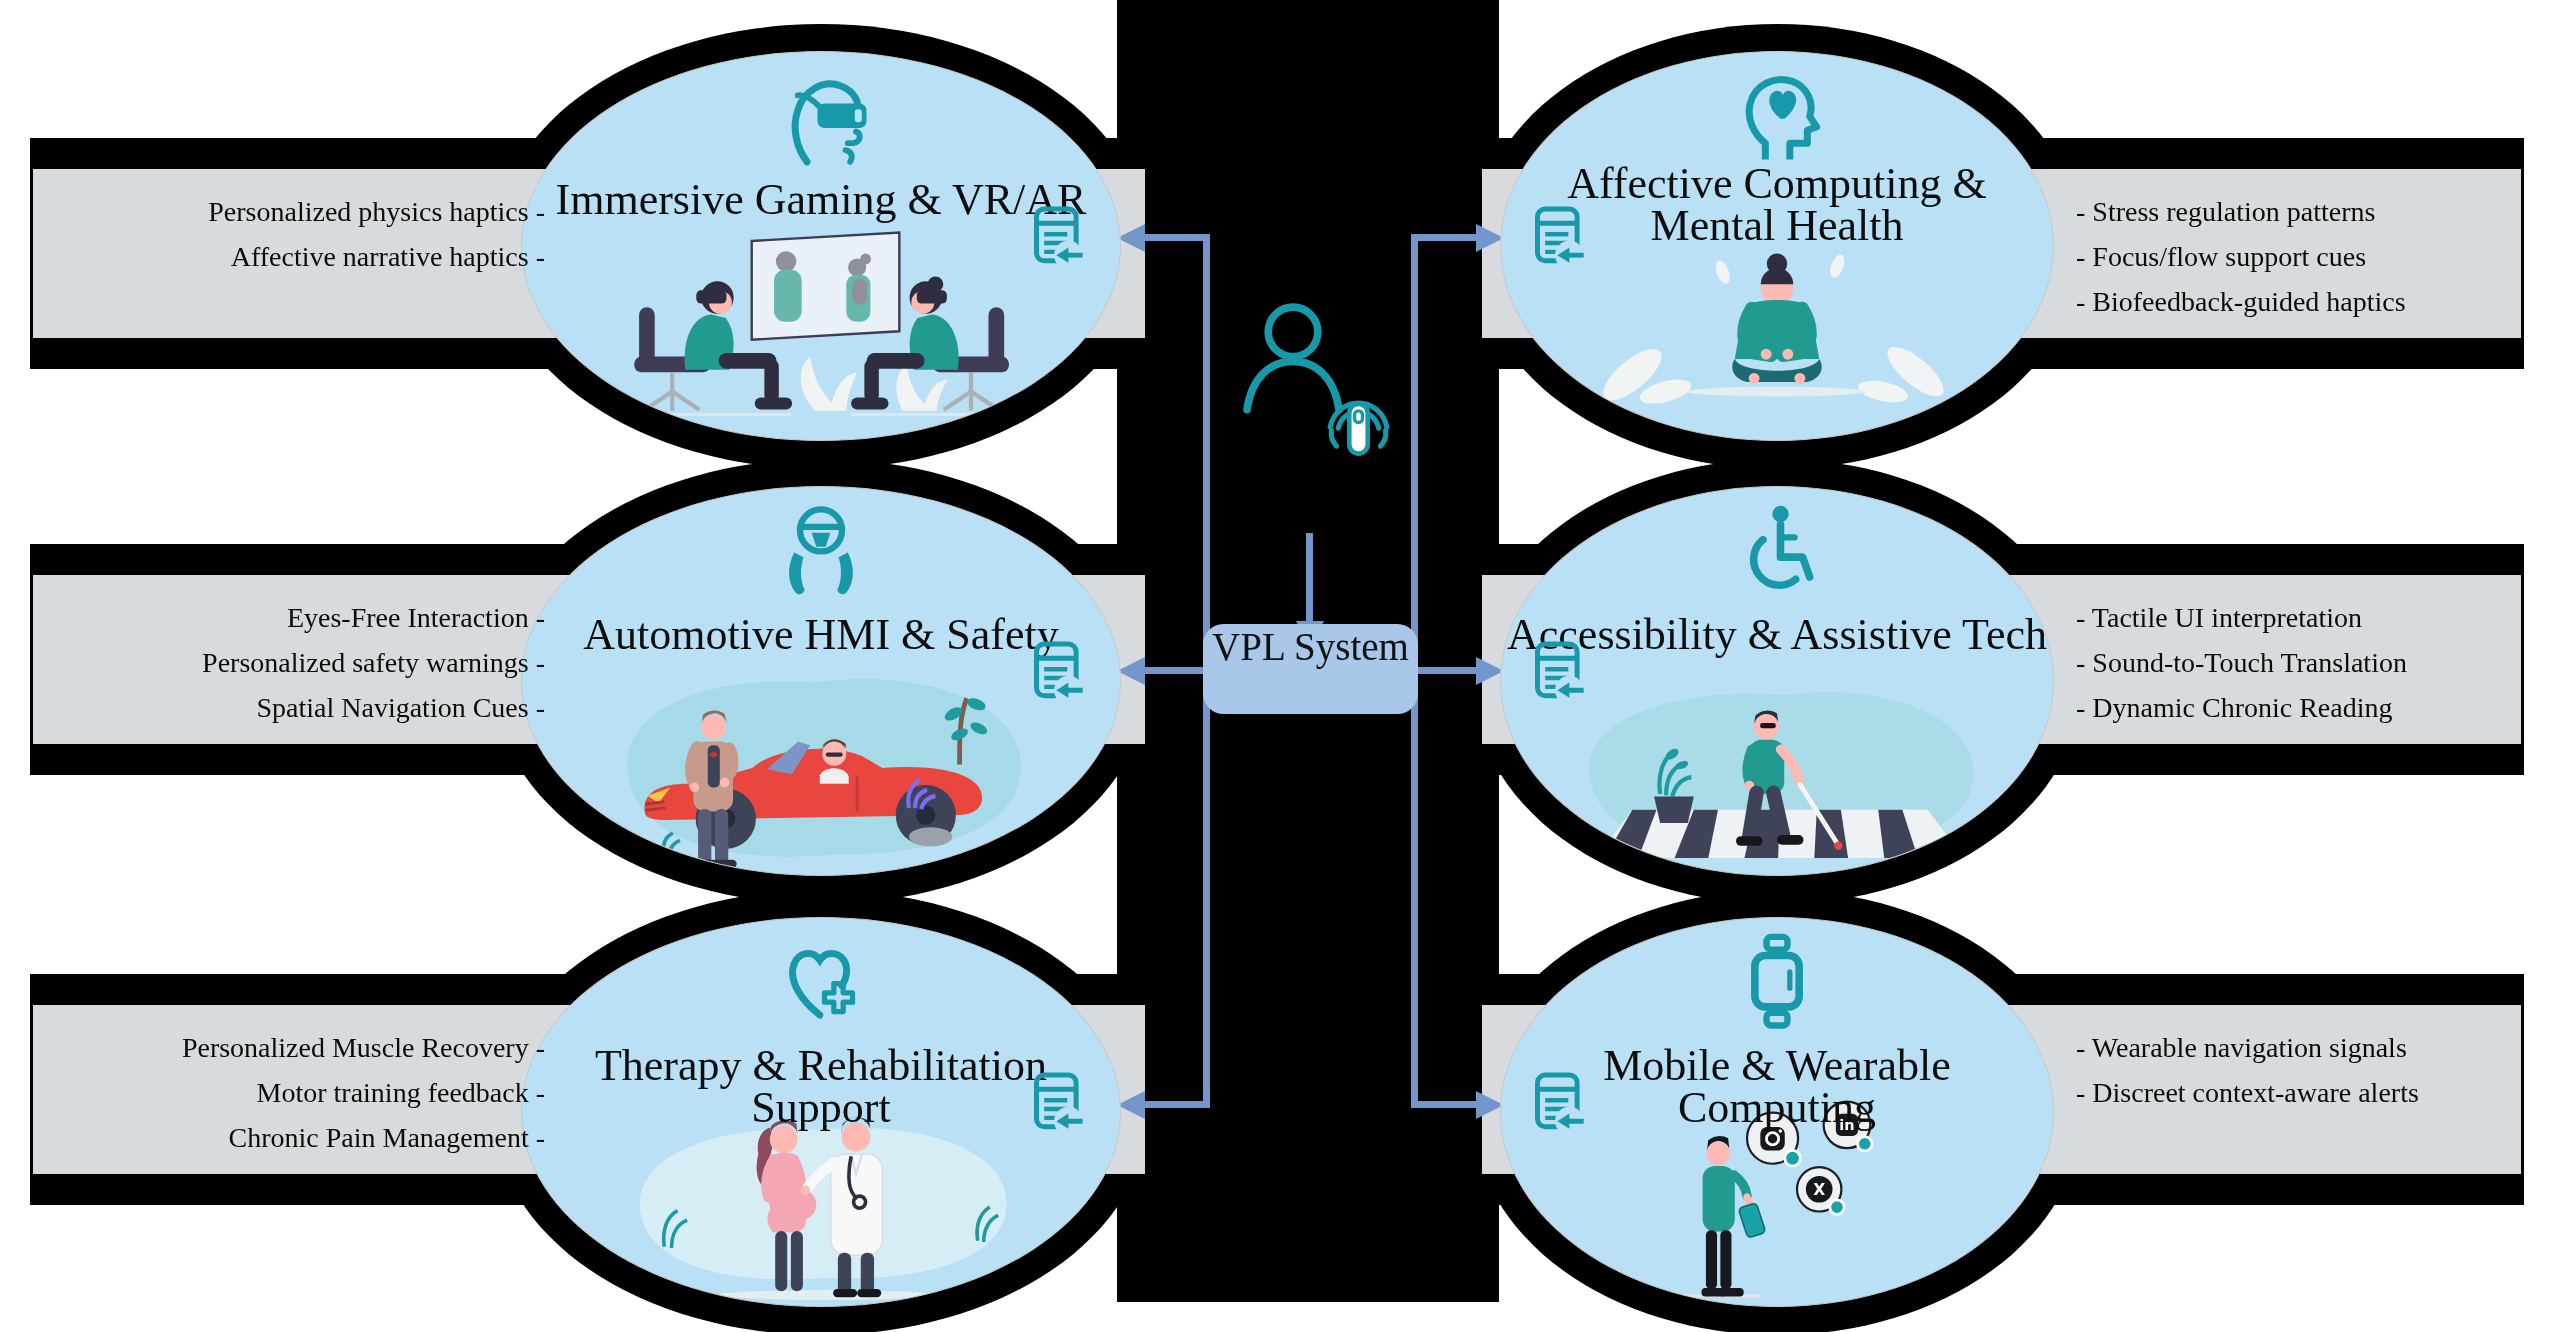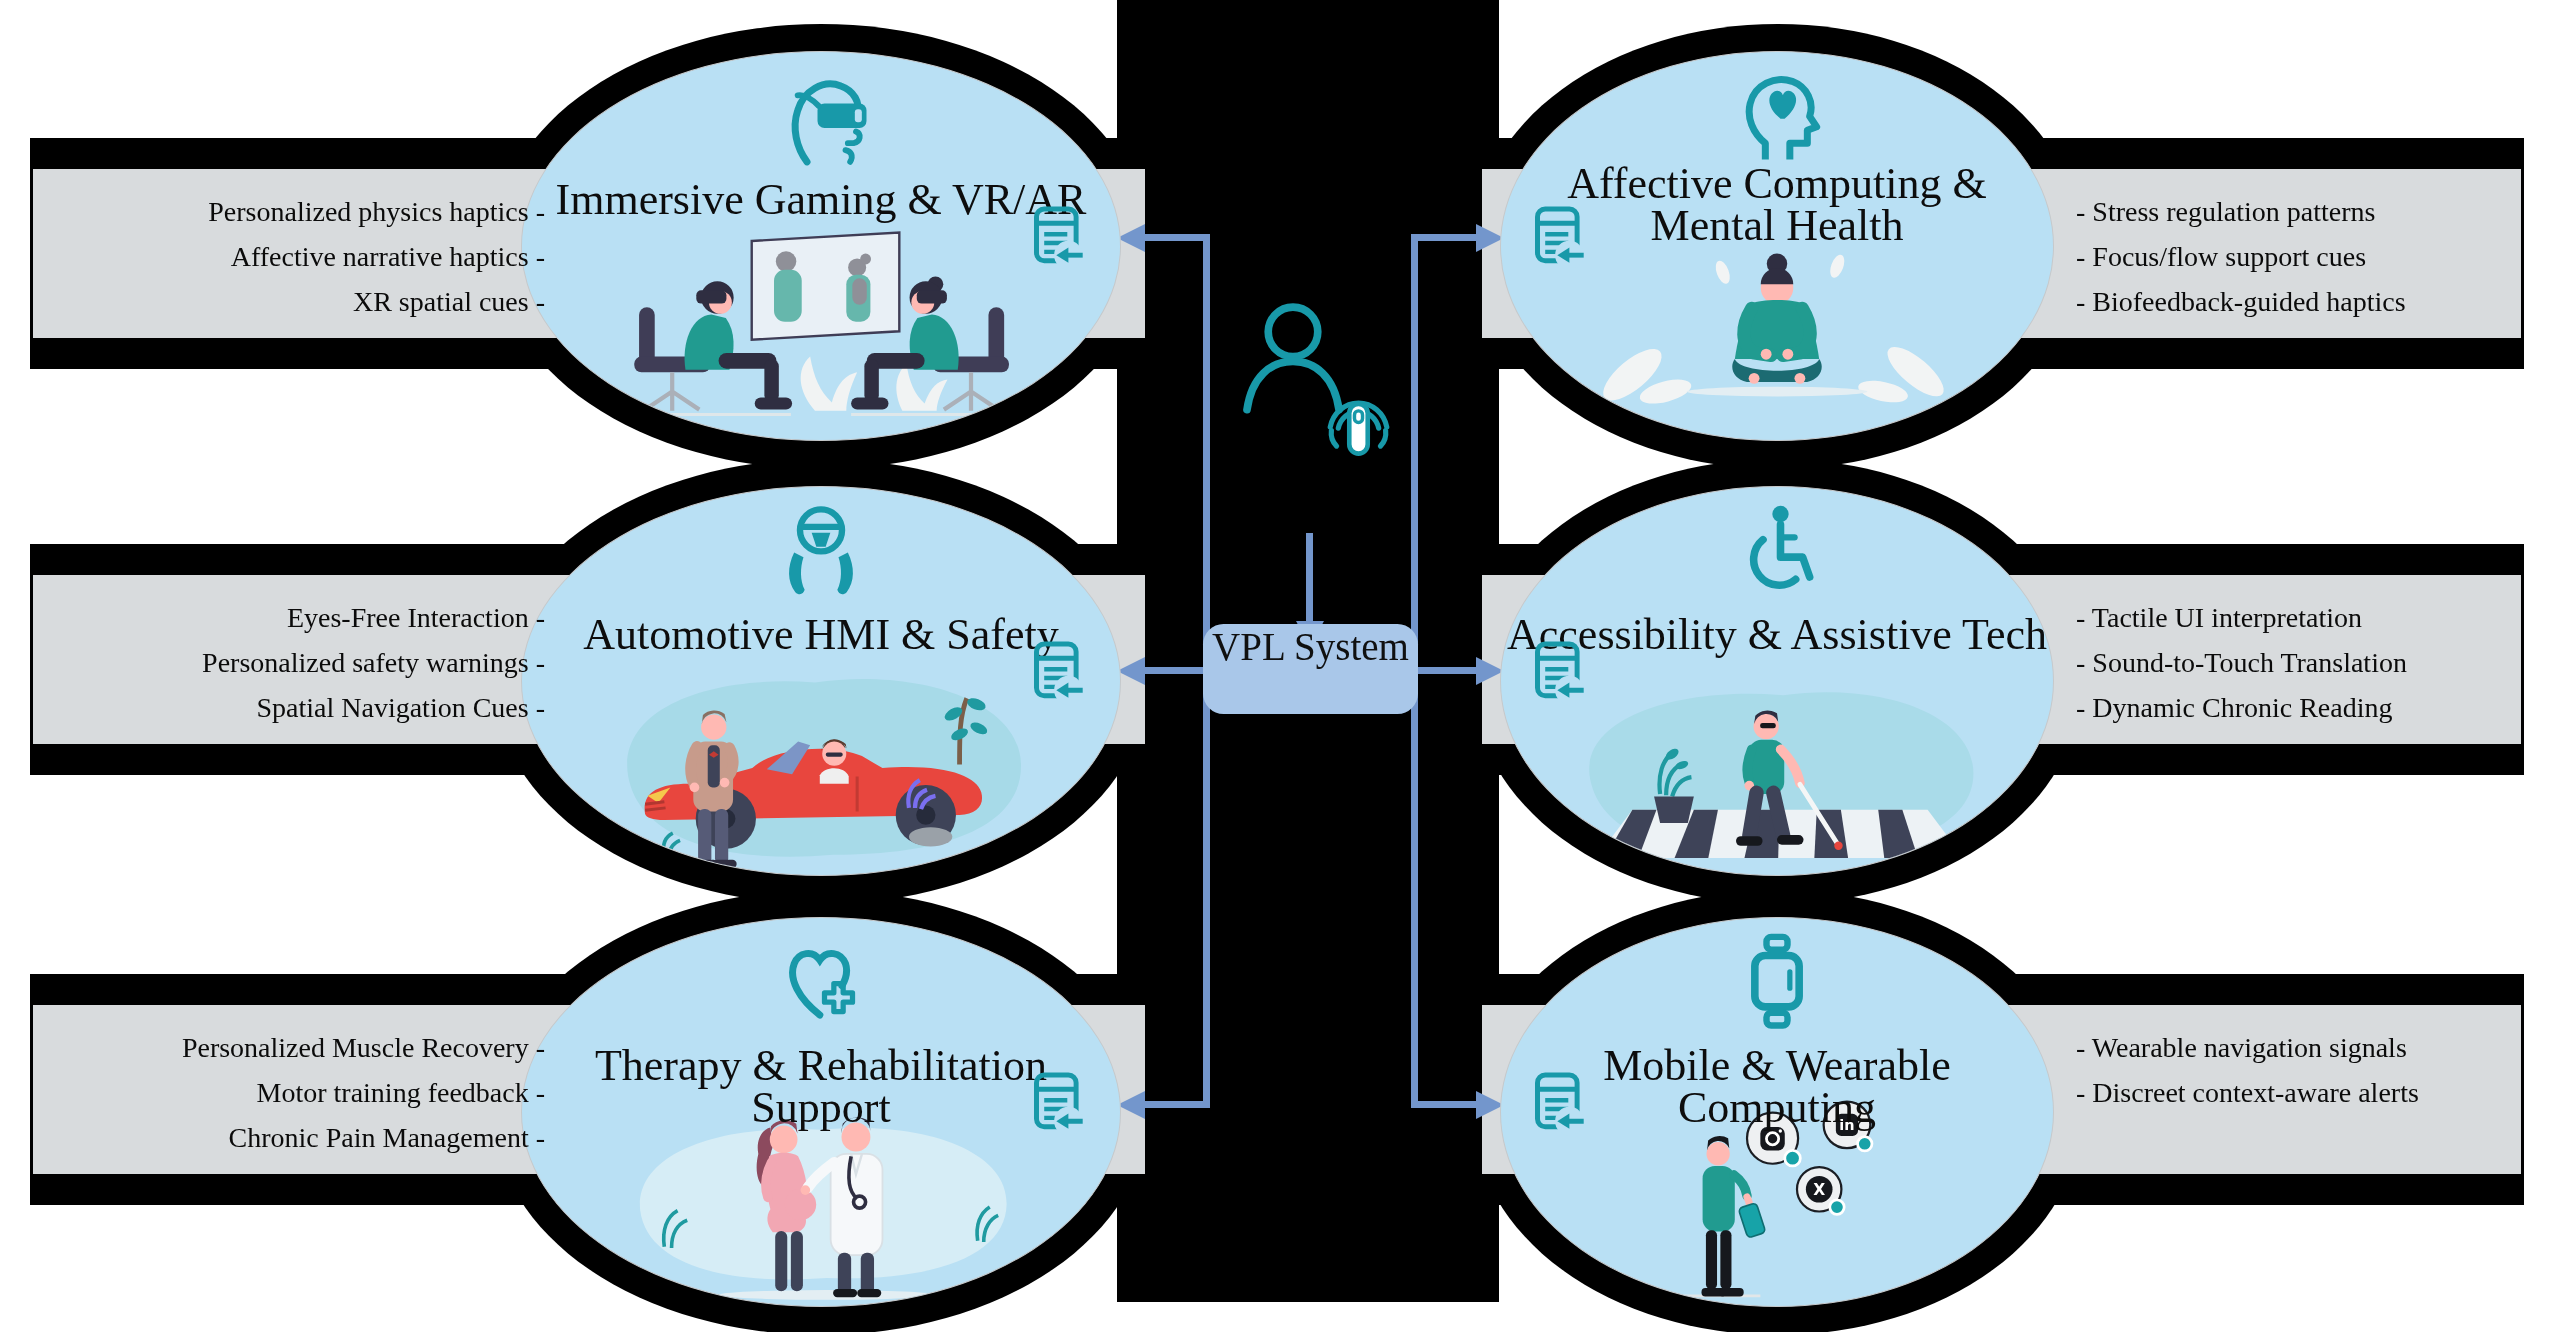--- a/index.html
+++ b/index.html
@@ -61,21 +61,20 @@
   <div class="side-box left b1"></div>
   <div class="side-box left b2"></div>
   <div class="side-box left b3"></div>
   <div class="side-box right b1"></div>
   <div class="side-box right b2"></div>
   <div class="side-box right b3"></div>
 
   <div class="box-lines left t1">
     <div>Personalized physics haptics -</div>
     <div>Affective narrative haptics -</div>
-    <div>XR spatial cues -</div>
   </div>
   <div class="box-lines left t2">
     <div>Eyes-Free Interaction -</div>
     <div>Personalized safety warnings -</div>
     <div>Spatial Navigation Cues -</div>
   </div>
   <div class="box-lines left t3">
     <div>Personalized Muscle Recovery -</div>
     <div>Motor training feedback -</div>
     <div>Chronic Pain Management -</div>

